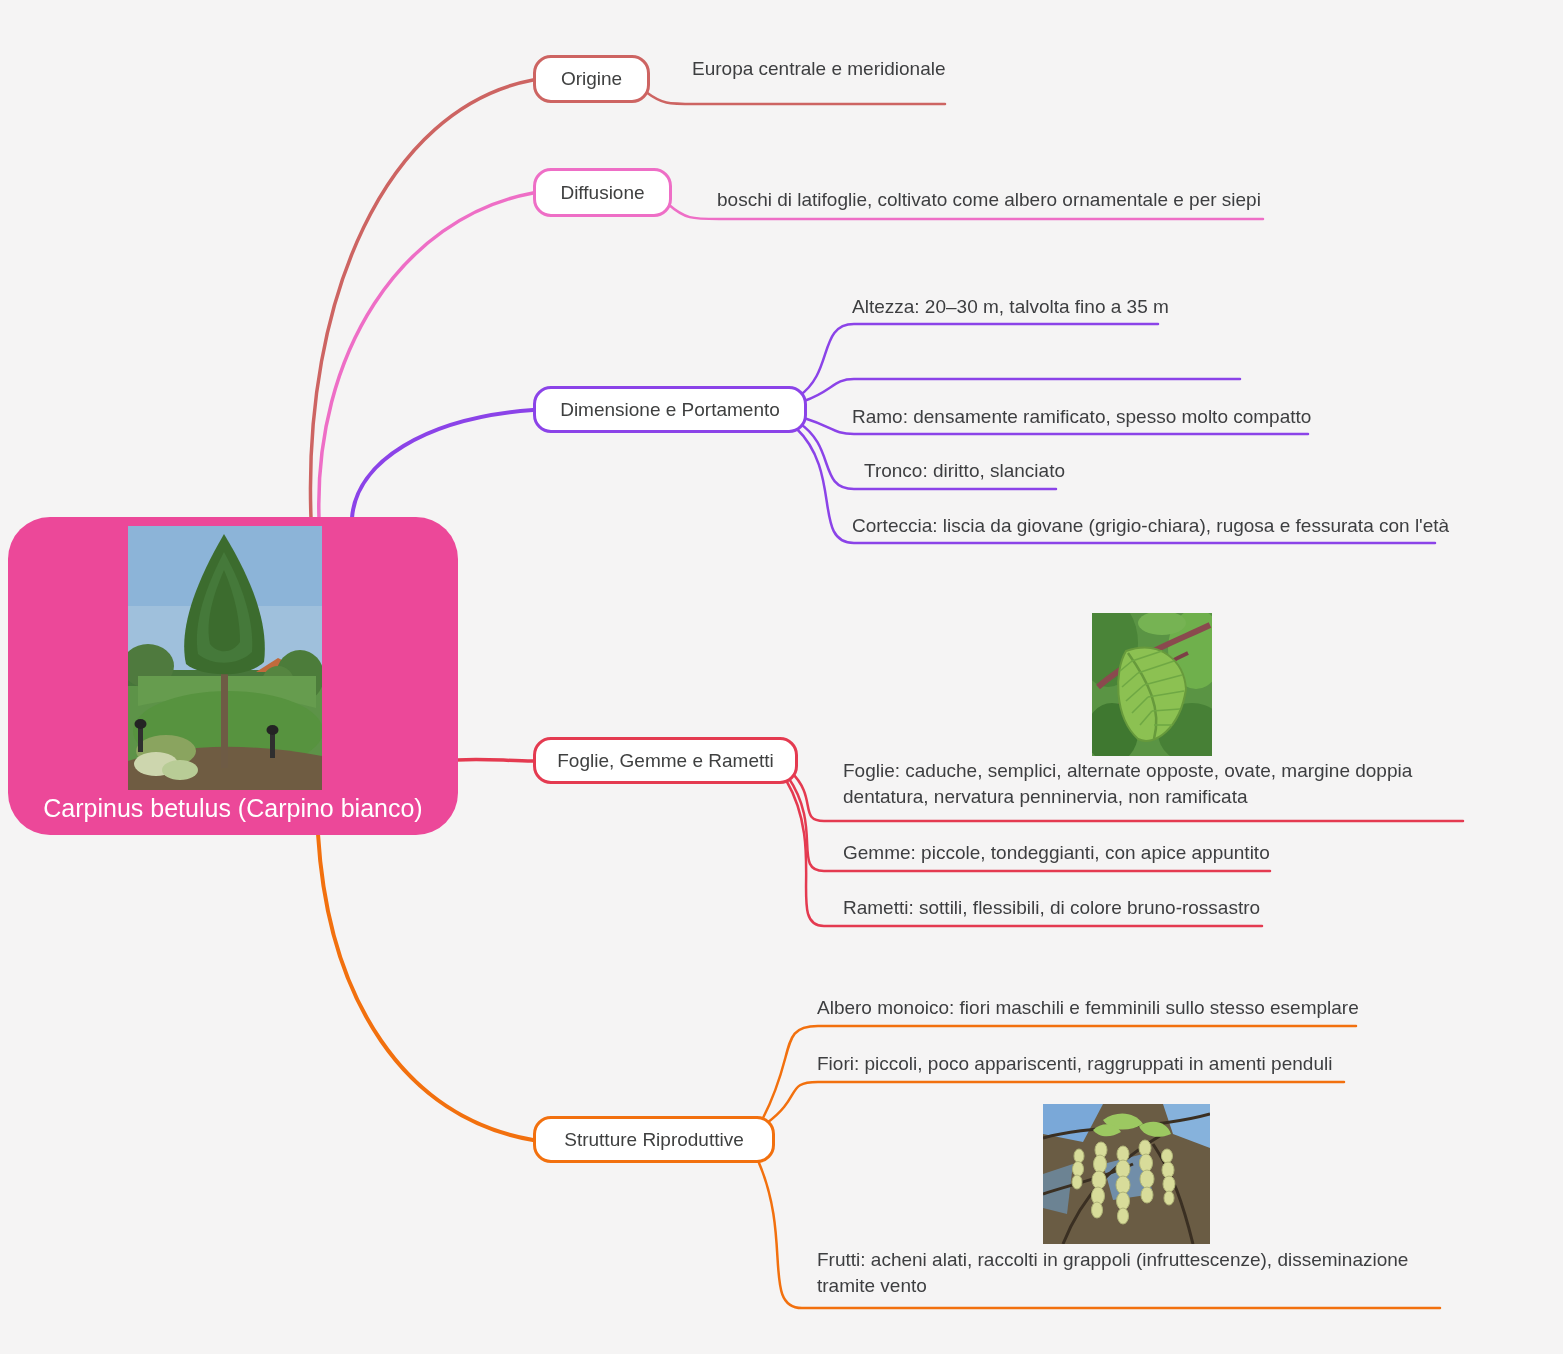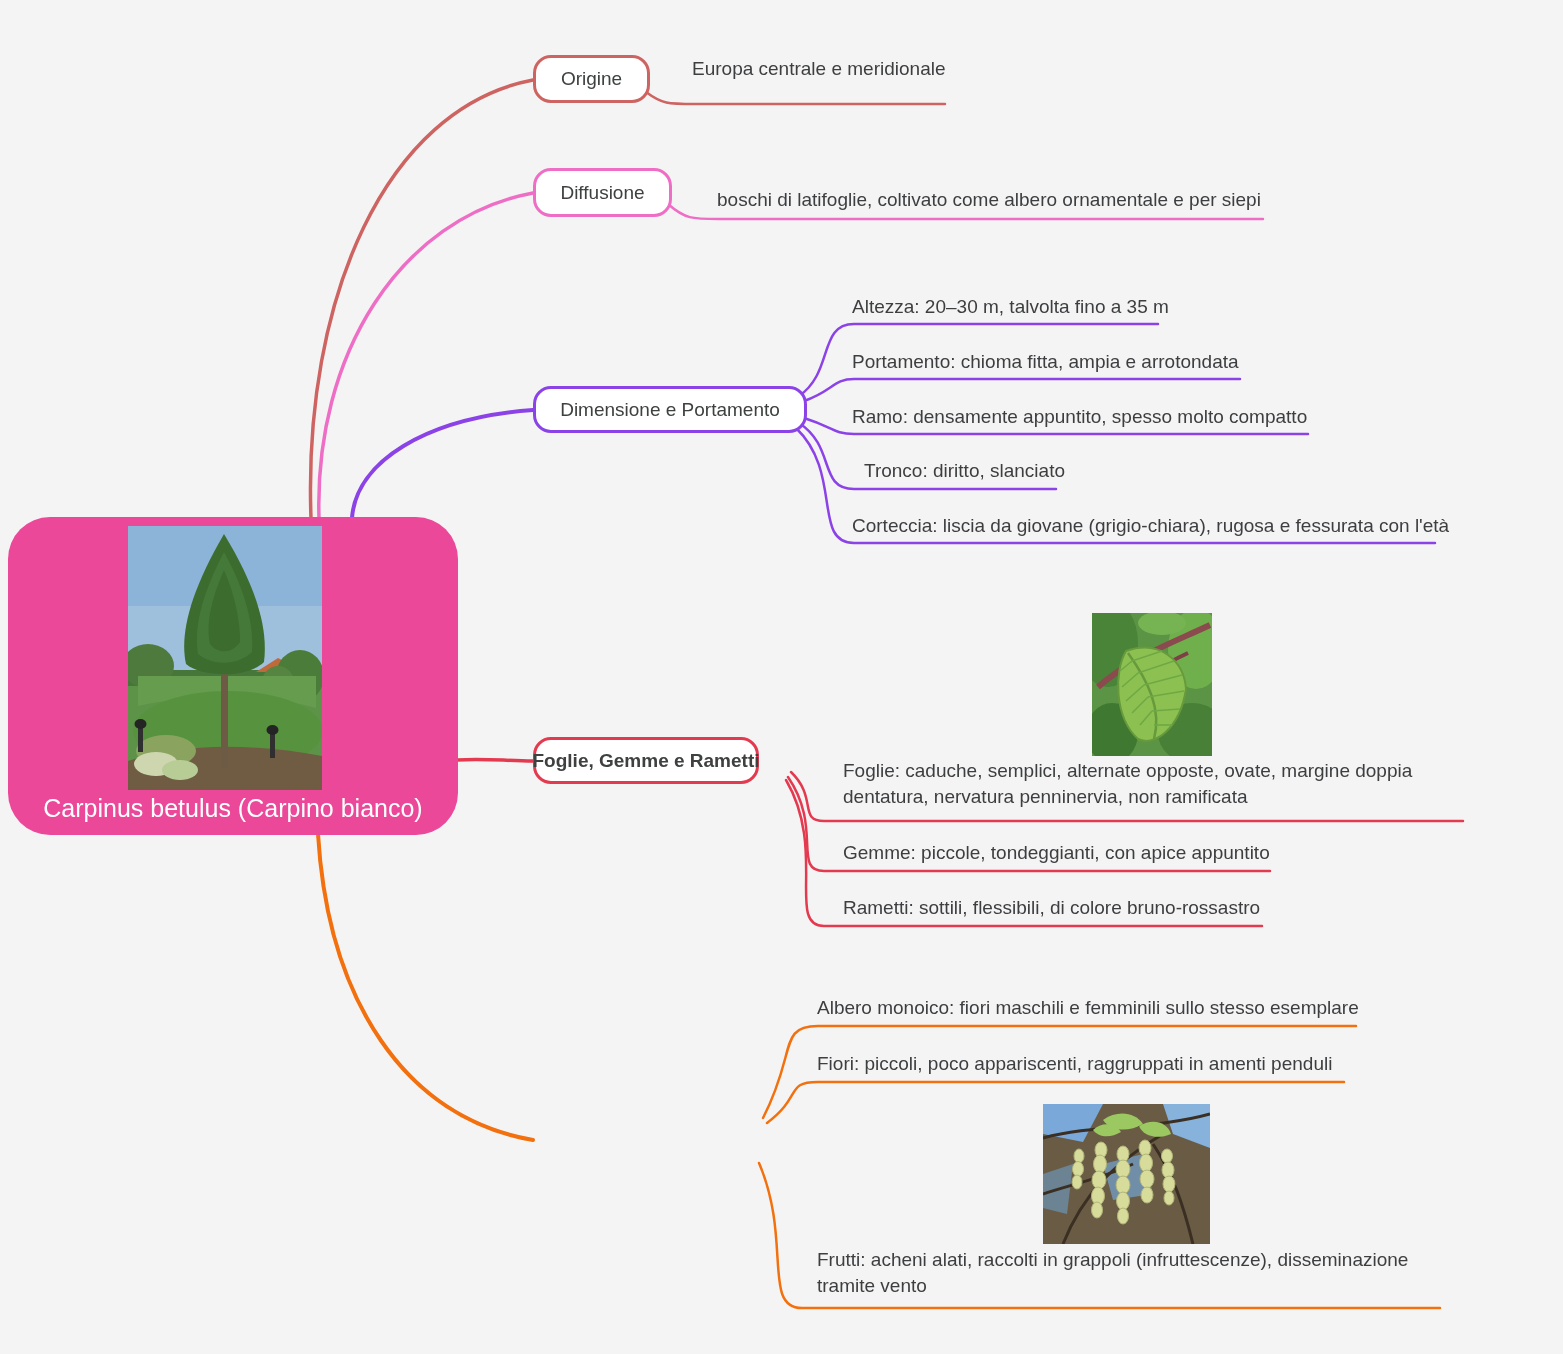--- a/index.html
+++ b/index.html
@@ -96,32 +96,34 @@
   </div>
 
   <div class="node" style="left: 533px; top: 168px; width: 139px; height: 49px; border-color: rgb(238, 110, 198);">
     <span>Diffusione</span>
   </div>
 
   <div class="node" style="left: 533px; top: 386px; width: 274px; height: 47px; border-color: rgb(139, 67, 232);">
     <span>Dimensione e Portamento</span>
   </div>
 
-  <div class="node" style="left: 533px; top: 737px; width: 226px; height: 47px; border-color: rgb(228, 58, 80); font-weight: bold;">
+  <div class="node" style="left: 533px; top: 737px; width: 265px; height: 47px; border-color: rgb(228, 58, 80);">
     <span>Foglie, Gemme e Rametti</span>
   </div>
 
+  <div class="node" style="left: 533px; top: 1116px; width: 242px; height: 47px; border-color: rgb(242, 112, 14);">
+    <span>Strutture Riproduttive</span>
+  </div>
 
   <div class="leaf-text one-line" style="left:692px;top:56px;">Europa centrale e meridionale</div>
 
   <div class="leaf-text one-line" style="left:717px;top:187px;">boschi di latifoglie, coltivato come albero ornamentale e per siepi</div>
 
   <div class="leaf-text one-line" style="left:852px;top:294px;">Altezza: 20–30 m, talvolta fino a 35 m</div>
-  <div class="leaf-text one-line" style="left:852px;top:349px;">Portamento: chioma fitta, ampia e arrotondata</div>
-  <div class="leaf-text one-line" style="left:852px;top:404px;">Ramo: densamente appuntito, spesso molto compatto</div>
+  <div class="leaf-text one-line" style="left:852px;top:404px;">Ramo: densamente ramificato, spesso molto compatto</div>
   <div class="leaf-text one-line" style="left:852px;top:458px;margin-left:12px;">Tronco: diritto, slanciato</div>
   <div class="leaf-text one-line" style="left:852px;top:513px;">Corteccia: liscia da giovane (grigio-chiara), rugosa e fessurata con l'età</div>
 
   <svg class="photo" style="left:1092px;top:613px;" width="120" height="143" viewBox="0 0 120 143">
     <rect width="120" height="143" fill="#5a9444"></rect>
     <ellipse cx="16" cy="30" rx="30" ry="44" fill="#4a8438"></ellipse>
     <ellipse cx="104" cy="36" rx="28" ry="40" fill="#6fb04c"></ellipse>
     <ellipse cx="100" cy="120" rx="34" ry="30" fill="#478036"></ellipse>
     <ellipse cx="20" cy="120" rx="26" ry="30" fill="#3f7830"></ellipse>
     <path d="M118 12 C 80 30 40 44 6 74" stroke="#8a4a4e" stroke-width="6" fill="none"></path>

